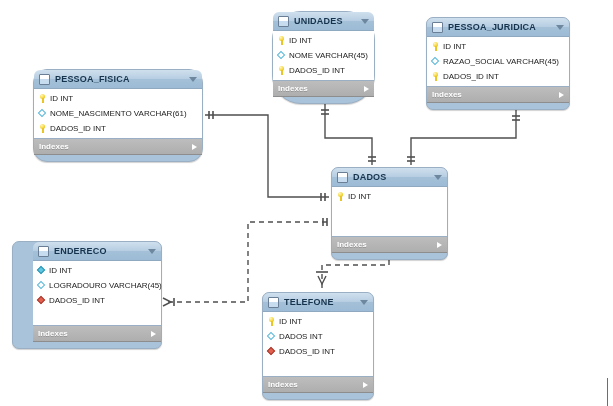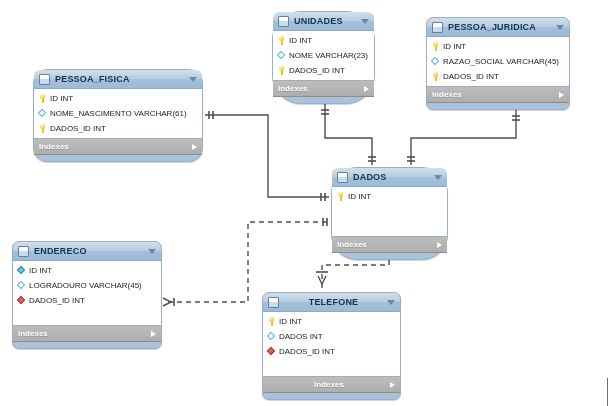--- a/index.html
+++ b/index.html
@@ -262,21 +262,21 @@
       <span class="tbl-nm">UNIDADES</span>
       <span class="caret"></span>
     </div>
     <div class="tbl-body">
       <div class="fld">
         <span class="fld-ico ic-key"></span>
         <span class="fld-txt">ID INT</span>
       </div>
       <div class="fld">
         <span class="fld-ico ic-dia-open"></span>
-        <span class="fld-txt">NOME VARCHAR(23)</span>
+        <span class="fld-txt">NOME VARCHAR(45)</span>
       </div>
       <div class="fld">
         <span class="fld-ico ic-key"></span>
         <span class="fld-txt">DADOS_ID INT</span>
       </div>
     </div>
     <div class="tbl-ft">
       <span class="ft-txt">Indexes</span>
       <span class="ft-arrow"></span>
     </div>
@@ -301,41 +301,41 @@
         <span class="fld-ico ic-key"></span>
         <span class="fld-txt">DADOS_ID INT</span>
       </div>
     </div>
     <div class="tbl-ft">
       <span class="ft-txt">Indexes</span>
       <span class="ft-arrow"></span>
     </div>
   </div>
 
-  <div class="tbl" style="left:331px; top:167px; width:117px;border-radius:26px;">
+  <div class="tbl" style="left:331px; top:167px; width:117px;">
     <div class="tbl-hd">
       <span class="tbl-ico"></span>
       <span class="tbl-nm">DADOS</span>
       <span class="caret"></span>
     </div>
     <div class="tbl-body">
       <div class="fld">
         <span class="fld-ico ic-key"></span>
         <span class="fld-txt">ID INT</span>
       </div>
       <div class="fld-spacer"></div>
       <div class="fld-spacer"></div>
     </div>
     <div class="tbl-ft">
       <span class="ft-txt">Indexes</span>
       <span class="ft-arrow"></span>
     </div>
   </div>
 
-  <div class="tbl" style="left:12px; top:241px; width:150px;">
+  <div class="tbl" style="left:12px; top:241px; width:150px;padding-left:20px;">
     <div class="tbl-hd">
       <span class="tbl-ico"></span>
       <span class="tbl-nm">ENDERECO</span>
       <span class="caret"></span>
     </div>
     <div class="tbl-body">
       <div class="fld">
         <span class="fld-ico ic-dia-cyan"></span>
         <span class="fld-txt">ID INT</span>
       </div>
@@ -348,21 +348,21 @@
         <span class="fld-txt">DADOS_ID INT</span>
       </div>
       <div class="fld-spacer"></div>
     </div>
     <div class="tbl-ft">
       <span class="ft-txt">Indexes</span>
       <span class="ft-arrow"></span>
     </div>
   </div>
 
-  <div class="tbl" style="left:262px; top:292px; width:139px;text-align:center;">
+  <div class="tbl" style="left:262px; top:292px; width:112px;">
     <div class="tbl-hd">
       <span class="tbl-ico"></span>
       <span class="tbl-nm">TELEFONE</span>
       <span class="caret"></span>
     </div>
     <div class="tbl-body">
       <div class="fld">
         <span class="fld-ico ic-key"></span>
         <span class="fld-txt">ID INT</span>
       </div>

